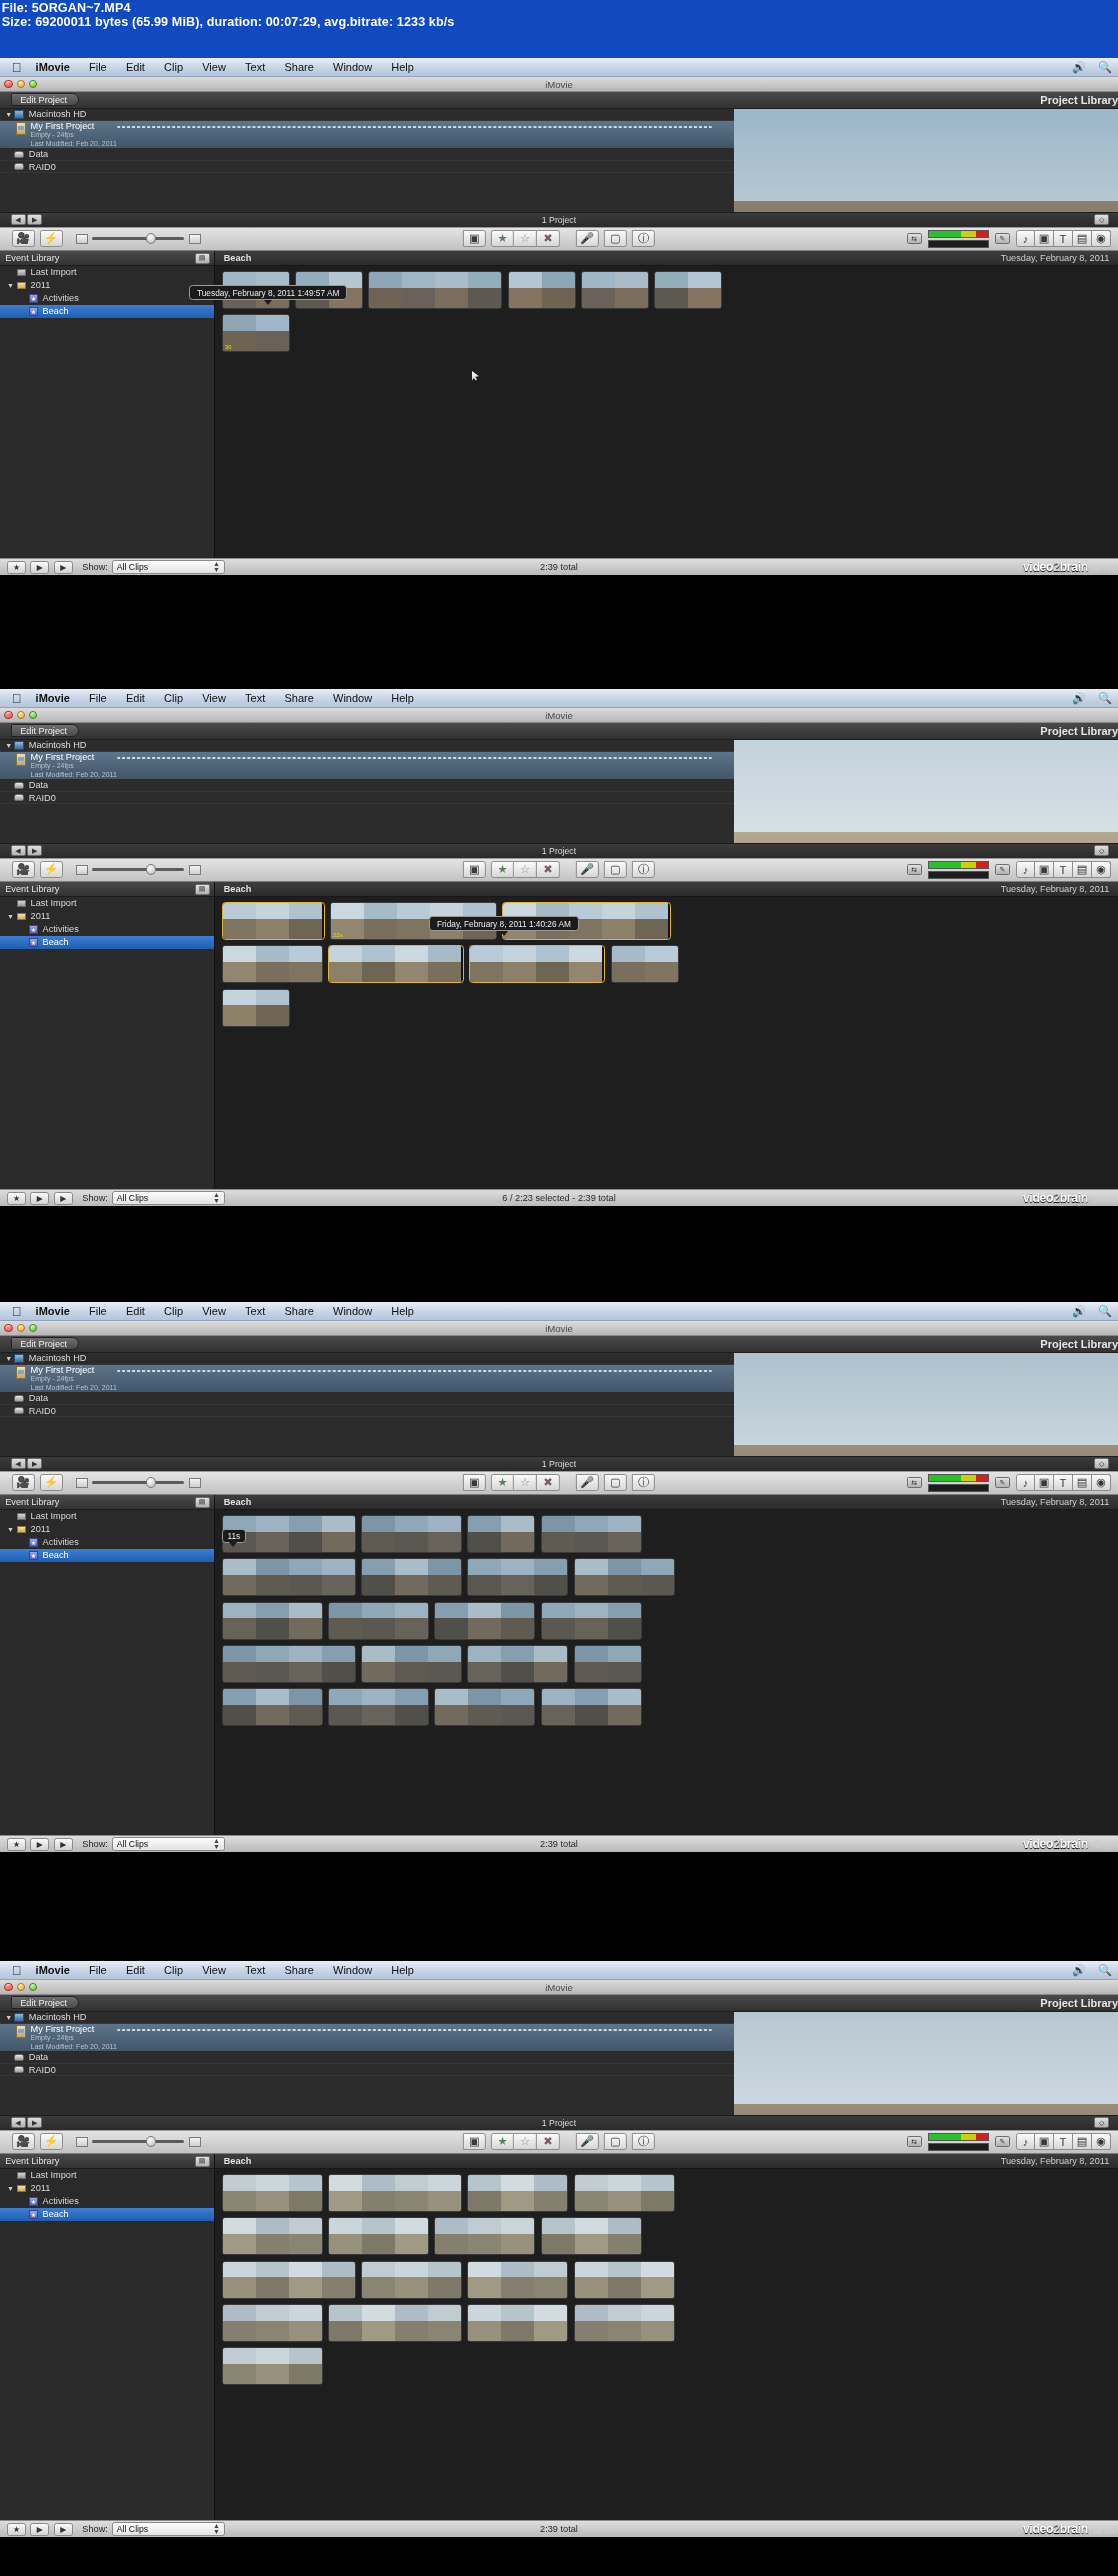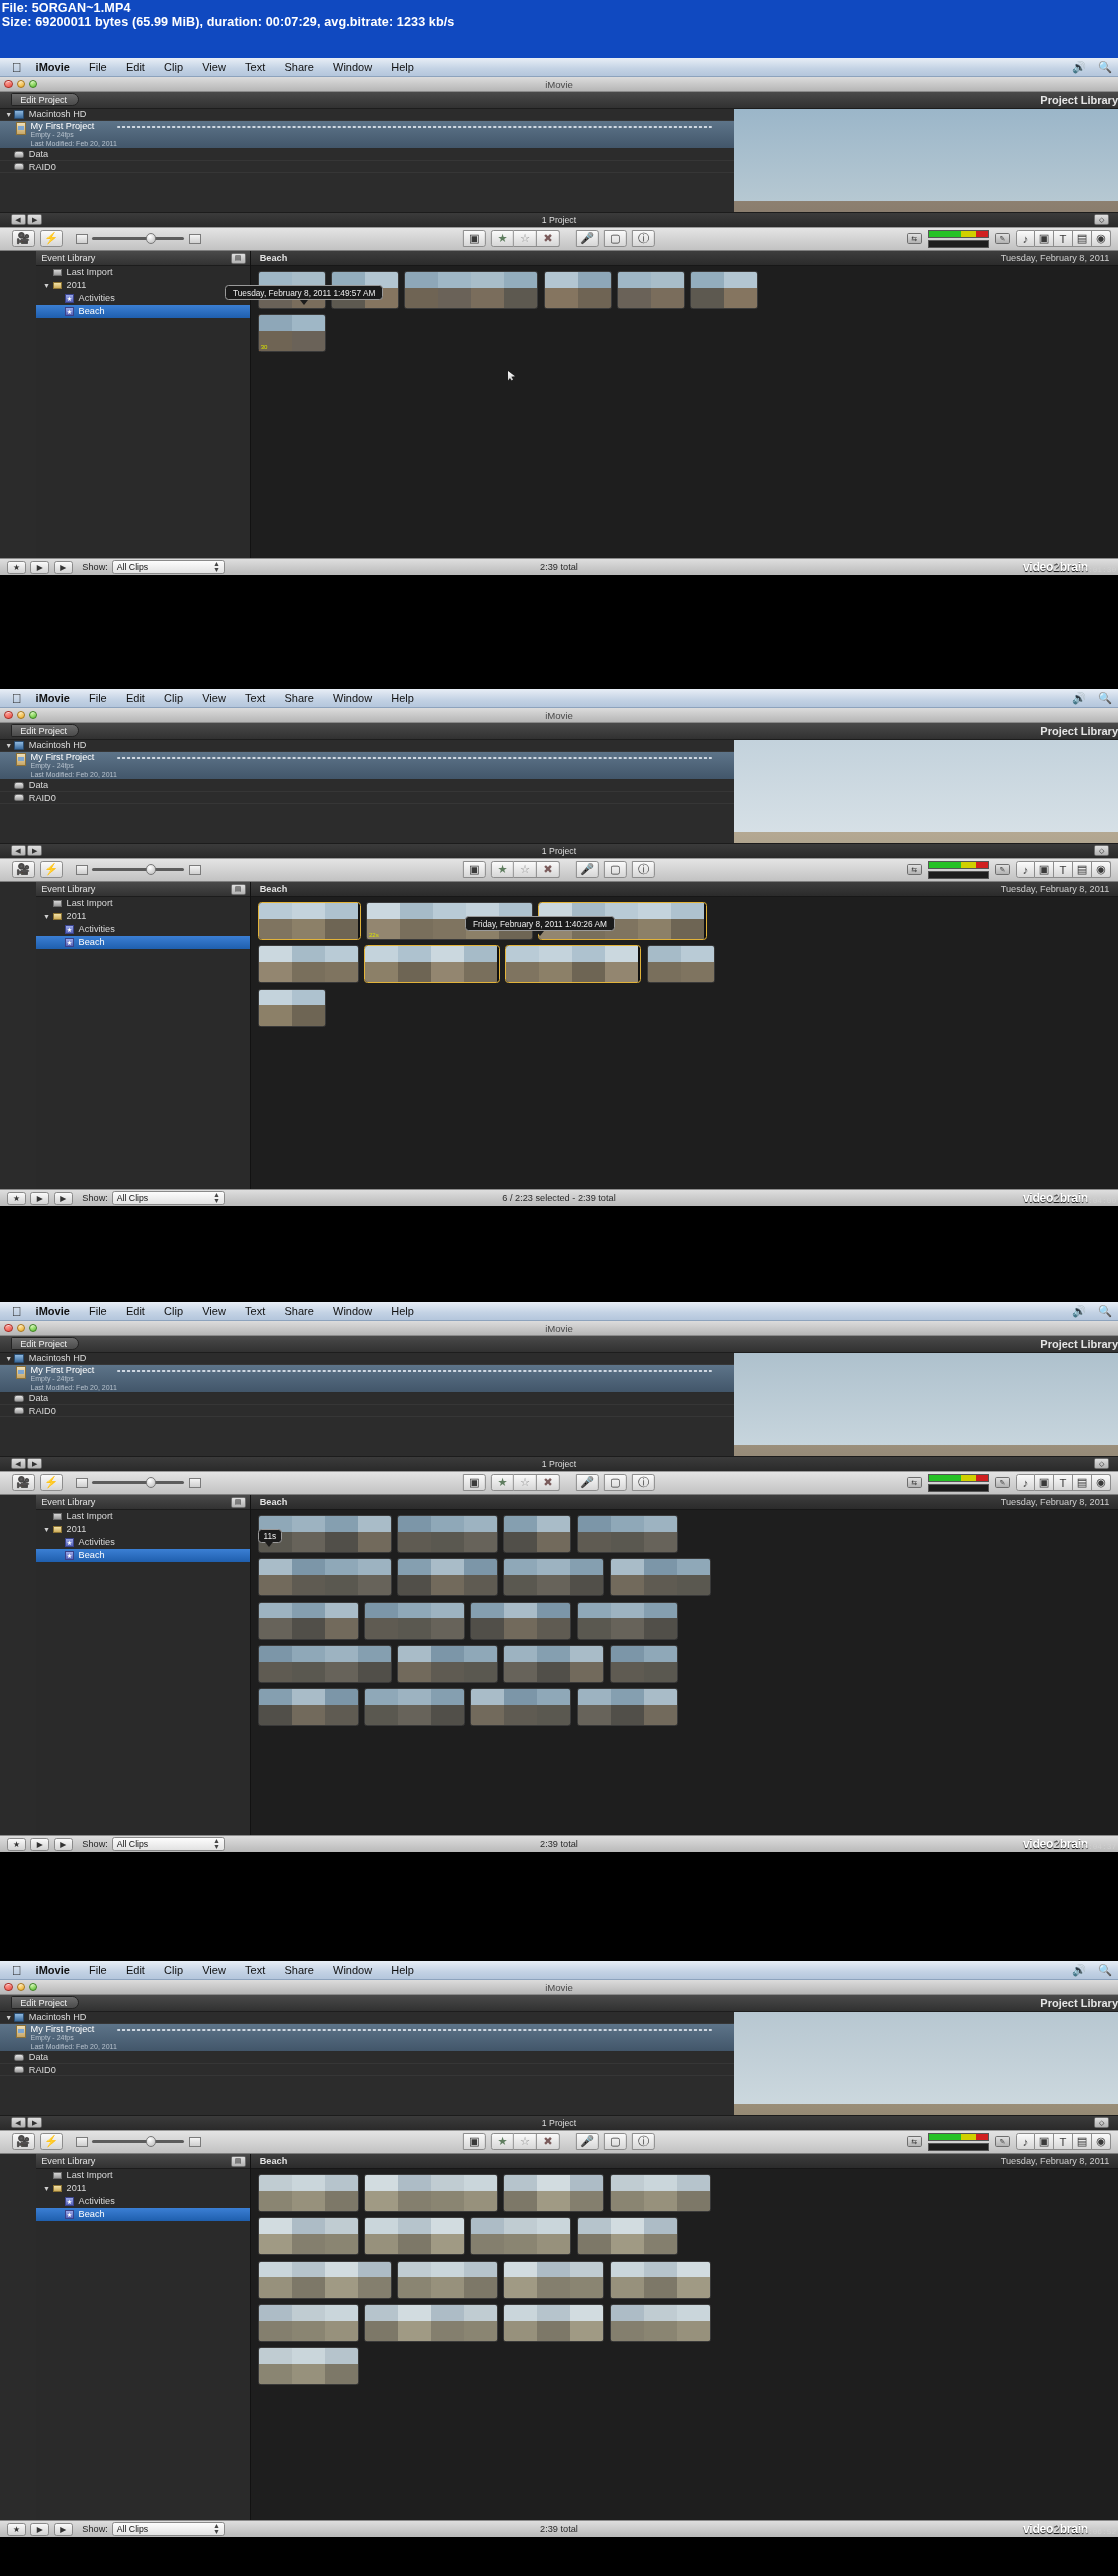--- a/index.html
+++ b/index.html
@@ -132,21 +132,21 @@
      background:radial-gradient(circle at 35% 30%,#fff,#b9b9b9); border:0.9px solid #777;}
   .pic{ width:12.2px;height:10.5px;background:linear-gradient(#f4f4f4,#cfcfcf);border:0.9px solid #7b7b7b;}
   .centergrp{ position:absolute; left:50%; transform:translateX(-50%); display:flex; }
   .rightgrp{ position:absolute; right:7px; display:flex; align-items:center; gap:6.1px;}
   .meter{ width:61px;height:7.9px;background:linear-gradient(90deg,#27c227 0 55%,#d0d000 55% 80%,#d02020 80% 100%);
           border:0.9px solid #555;}
   .meterwrap{display:flex;flex-direction:column;gap:1.7px;}
   .meterbg{width:61px;height:7.9px;background:#1d1d1d;border:0.9px solid #555;}
 
   
-  .lower{ display:flex; background:#14b8a6;margin-left:36px; }
+  .lower{ display:flex; background:#14b8a6; }
   .evsidebar{ width:215px; background:#2a2a2a; border-right:0.9px solid #121212; }
   .evhead{
     height:15px; background:linear-gradient(#4a4a4a,#323232); border-bottom:0.9px solid #1c1c1c;
     display:flex; align-items:center; padding-left:5.2px; position:relative;
     font-size:9.2px; color:#e2e2e2;
   }
   .evhead .sq{ position:absolute; right:4.4px; top:1.7px;}
   .erow{ display:flex;align-items:center;height:13px;font-size:9.2px;color:#d8d8d8;padding-left:7px;}
   .erow.sel{ background:linear-gradient(#3b7fd4,#1f5fae); color:#fff;}
   .erow .tri{ width:9.6px;}
@@ -208,21 +208,21 @@
   .wm .b2{ color:#d9d9d9; }
   .tc{
     position:absolute; right:1.7px; bottom:0.9px; font-size:7.9px; color:#cfcfcf;
     font-family:"Liberation Mono", monospace;
   }
 </style>
 </head>
 <body>
 
 <div class="mediainfo">
-  <div>File: 5ORGAN~1.MP4</div>
+  <div>File: 5ORGAN~7.MP4</div>
   <div>Size: 69200011 bytes (65.99 MiB), duration: 00:07:29, avg.bitrate: 1233 kb/s</div>
 </div>
 
 <div id="screens-root">
     <div class="win" style="top:58px">
       <div class="menubar">
         <span class="apple"></span>
         <span class="mi bold">iMovie</span>
         <span class="mi">File</span>
         <span class="mi">Edit</span>

